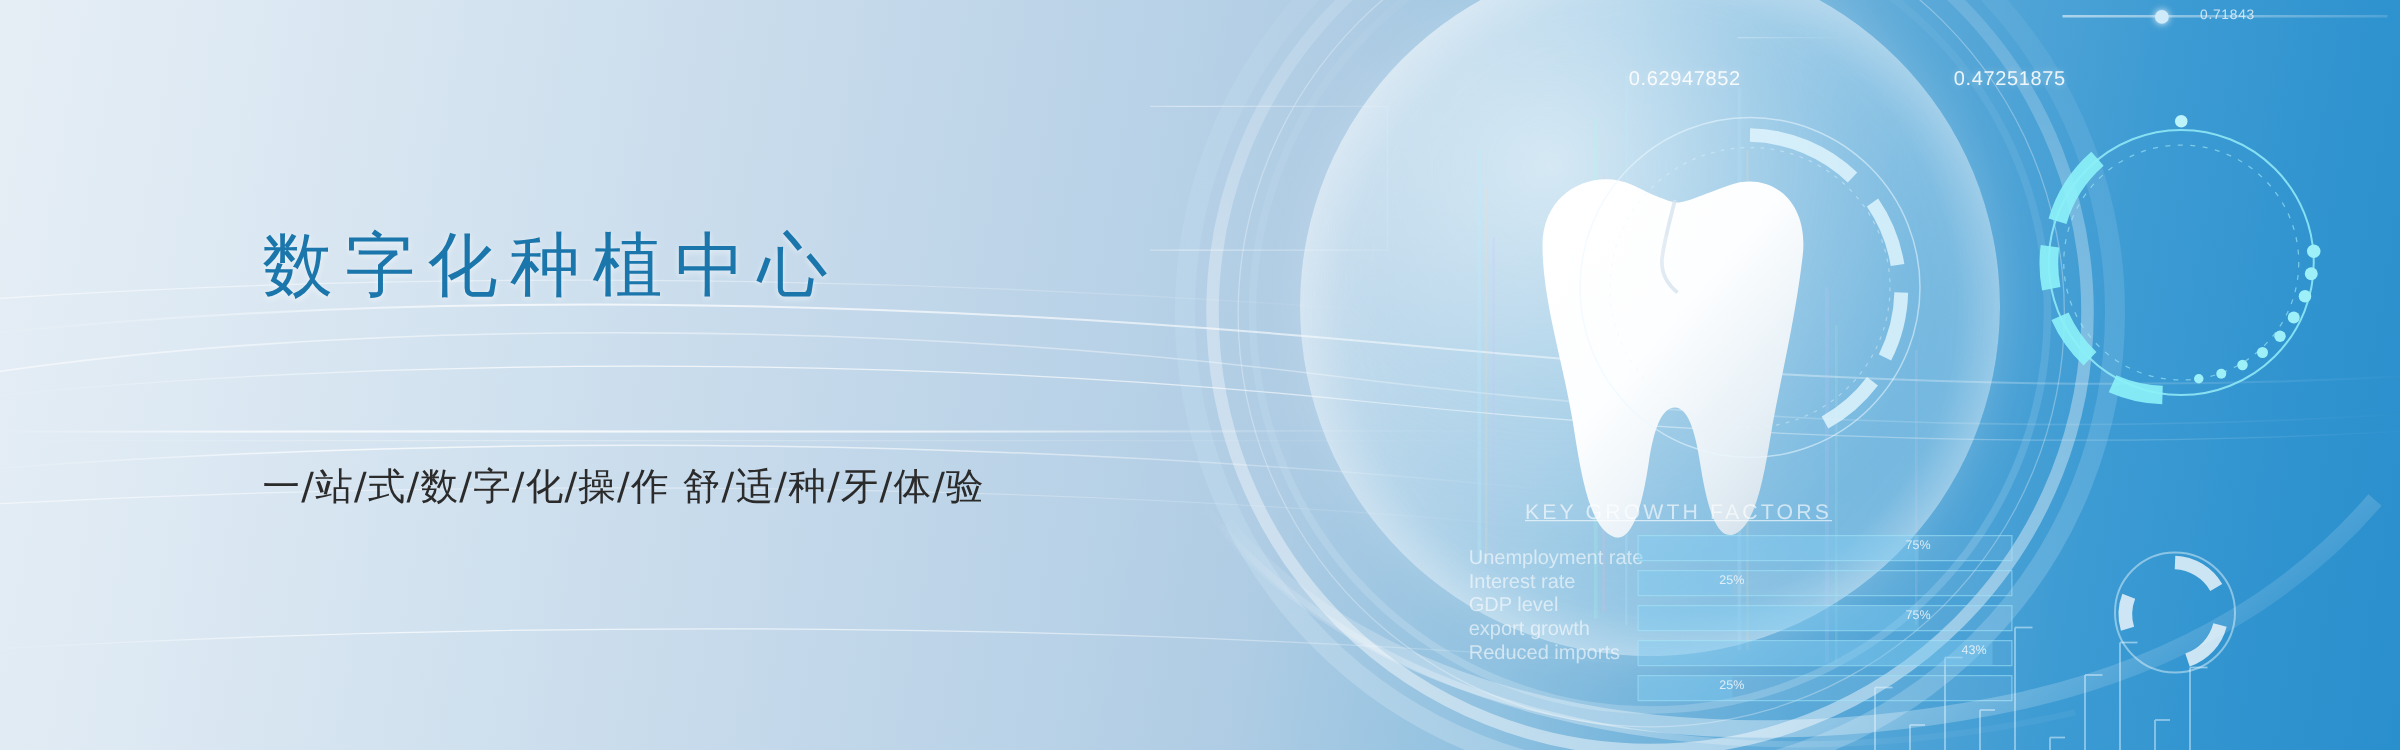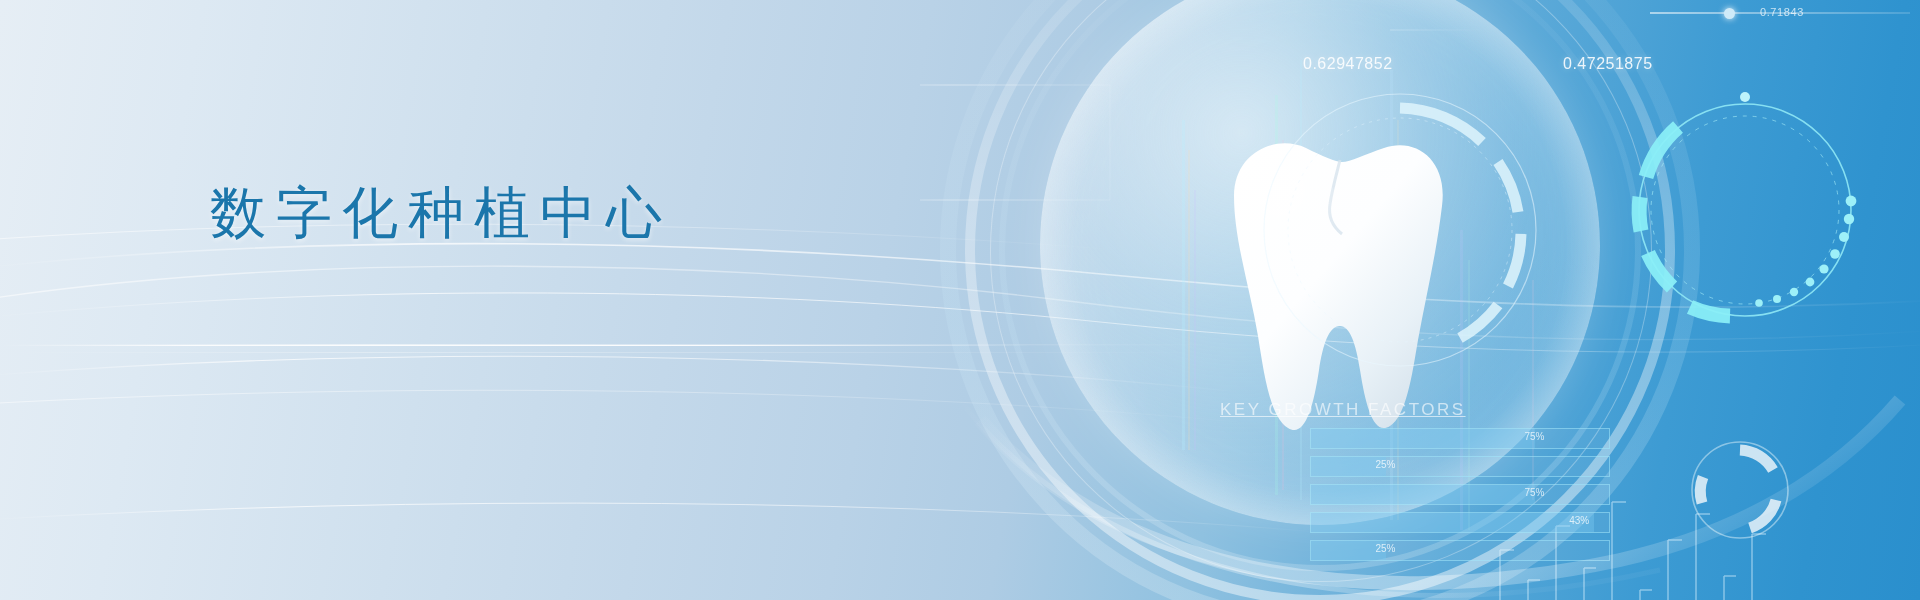--- a/index.html
+++ b/index.html
@@ -161,20 +161,21 @@
     <path d="M-20,376 C400,344 840,352 1240,392" fill="none" stroke="url(#wg)" stroke-width="1.2"></path>
     <path d="M-20,404 C420,380 880,388 1260,424" fill="none" stroke="url(#wg2)" stroke-width="0.9"></path>
     <path d="M-20,520 C430,494 900,498 1320,532" fill="none" stroke="url(#wg)" stroke-width="1"></path>
     <rect x="0" y="344" width="1220" height="1.4" fill="url(#hline)"></rect>
     <rect x="0" y="352" width="1220" height="1" fill="url(#hline)" opacity="0.55"></rect>
   </svg>
 
   <div class="text-block">
     <div class="divider-line"></div>
     <h1 class="main-title">数字化种植中心</h1>
+    <p class="sub-title">一/站/式/数/字/化/操/作  舒/适/种/牙/体/验</p>
   </div>
 
   <div class="tech">
 
     <svg width="1000" height="600" viewBox="0 0 1000 600" style="position:absolute;left:0;top:0;">
       <defs>
         <linearGradient id="gl" x1="0" y1="0" x2="1" y2="0">
           <stop offset="0%" stop-color="#ffffff" stop-opacity="0.0"></stop>
           <stop offset="35%" stop-color="#ffffff" stop-opacity="0.45"></stop>
           <stop offset="100%" stop-color="#ffffff" stop-opacity="0.12"></stop>
@@ -345,20 +346,27 @@
     <div class="num" style="left:643px;top:55px;">0.47251875</div>
 
     <div class="slider">
       <div class="slider-track"></div>
       <div class="slider-knob"></div>
       <div class="slider-val">0.71843</div>
     </div>
 
     <div class="kgf">KEY GROWTH FACTORS</div>
 
+    <div class="factor-list">
+      <div>Unemployment rate</div>
+      <div>Interest rate</div>
+      <div>GDP level</div>
+      <div>export growth</div>
+      <div>Reduced imports</div>
+    </div>
 
     <div class="bars">
       <div class="bar-row">
         <div class="bar-fill" style="width:75%"></div>
         <div class="bar-pct" style="left:75%">75%</div>
       </div>
       <div class="bar-row">
         <div class="bar-fill" style="width:25%"></div>
         <div class="bar-pct" style="left:25%">25%</div>
       </div>

